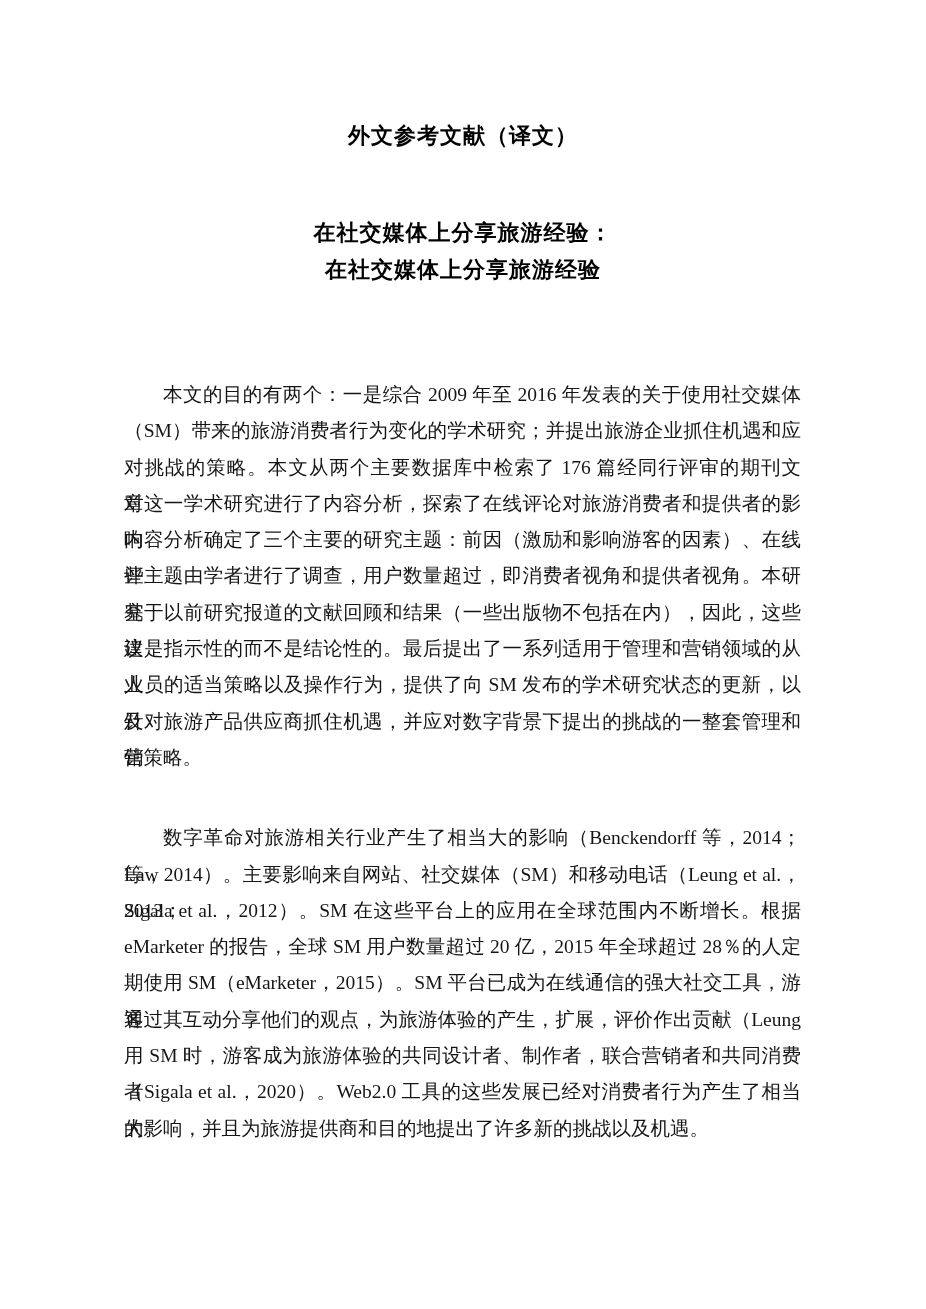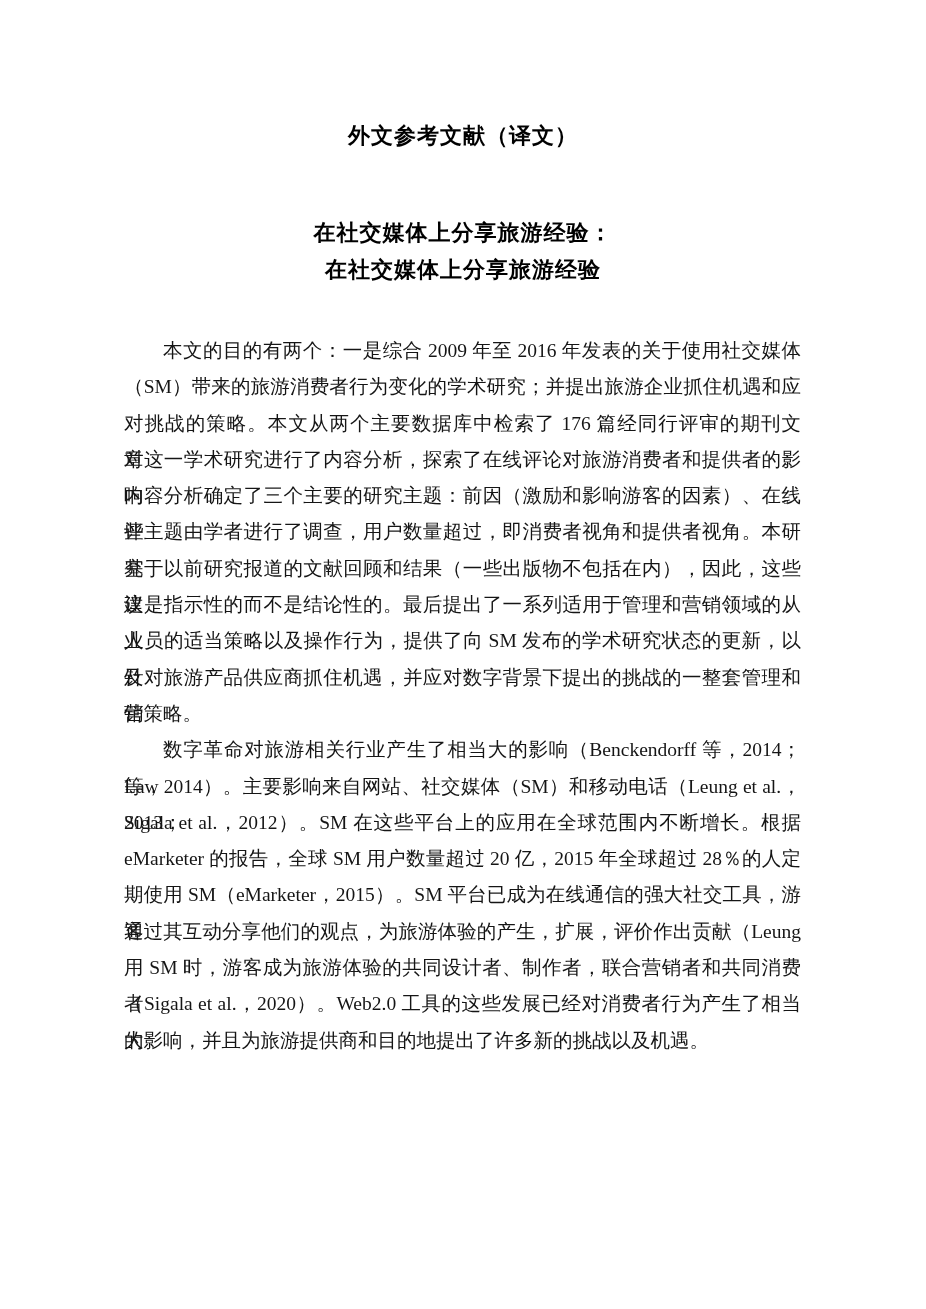--- a/index.html
+++ b/index.html
@@ -52,21 +52,21 @@
     color: #151515;
   }
   .line {
     height: 36.3px;
     line-height: 36.3px;
     white-space: normal;
     text-align: justify;
     text-align-last: justify;
     overflow: visible;
   }
-  .line.para-start { text-indent: 39px; }
+  .line.para-start { text-indent: 39px; margin-top: 44px; }
   .line.para-end   { text-align-last: left; }
 </style>
 </head>
 <body>
 
 <div class="page">
 
   <div class="doc-title">外文参考文献（译文）</div>
 
   <div class="doc-subtitle first">在社交媒体上分享旅游经验：</div>

